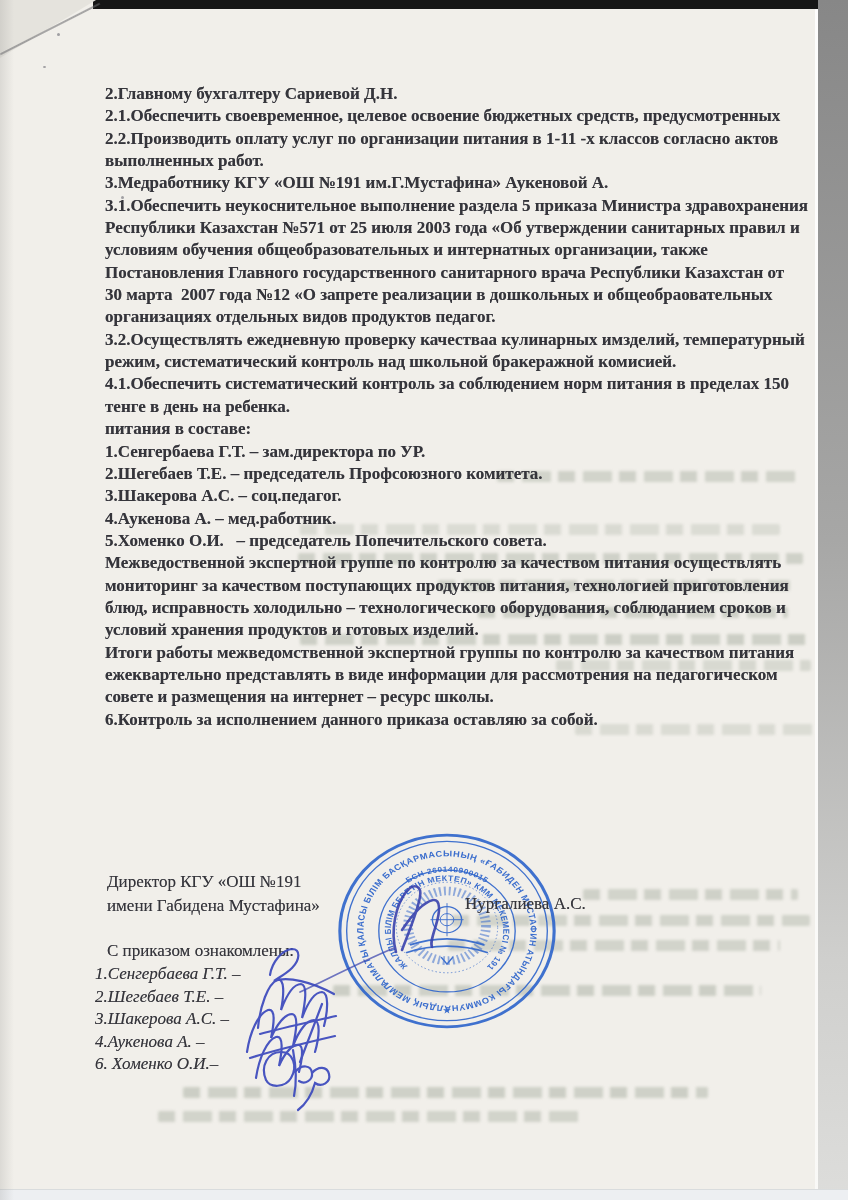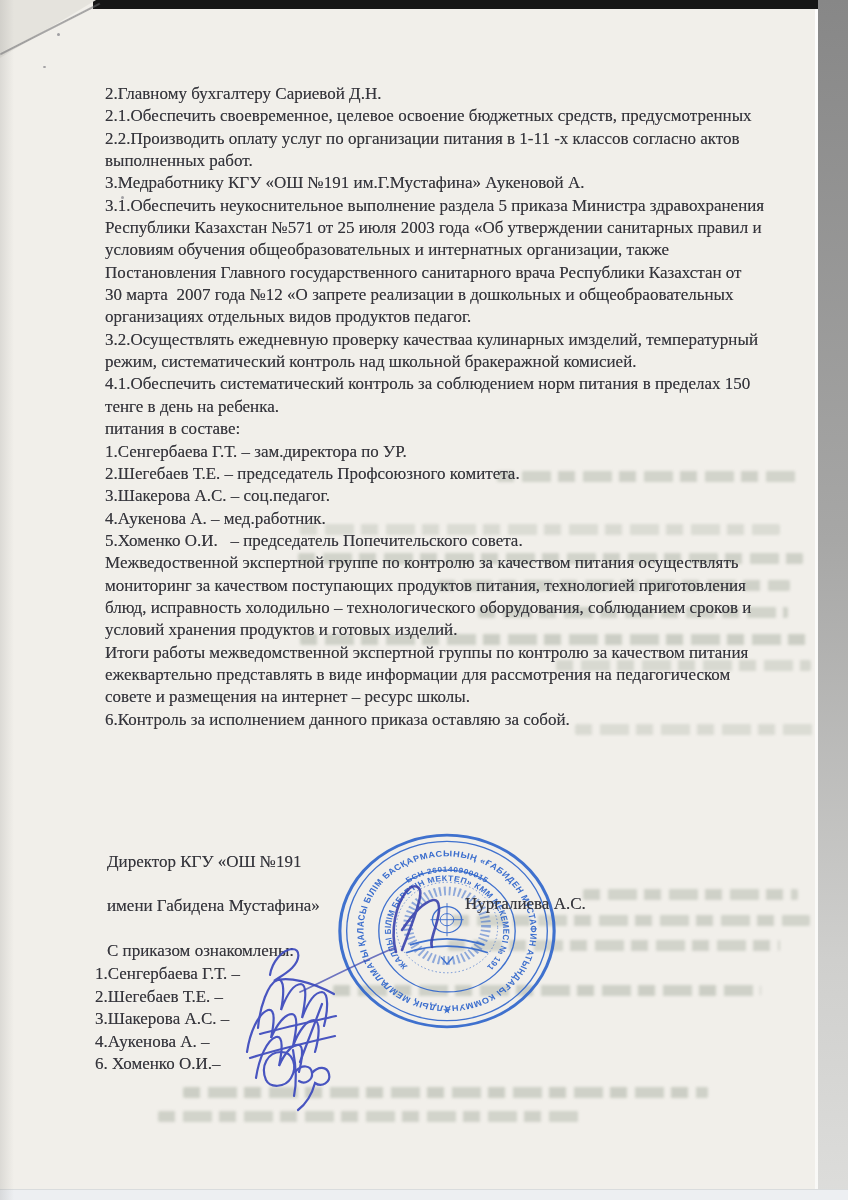--- a/index.html
+++ b/index.html
@@ -19,27 +19,27 @@
     background:#edeff2; border-top:1px solid #d9dcdd; }
   .corner-fold { position:absolute; left:0; top:0; width:96px; height:58px;
     background:#e5e3dd; clip-path:polygon(0 0, 96px 0, 0 58px); }
   .corner-crease { position:absolute; left:-6px; top:28px; width:112px; height:2px;
     background:rgba(105,105,110,.55); transform:rotate(-27deg); border-radius:2px; filter:blur(.4px); }
   .left-shade { position:absolute; left:0; top:0; width:14px; height:100%;
     background:linear-gradient(90deg, rgba(120,120,118,.18), rgba(120,120,118,0)); }
   .speck { position:absolute; border-radius:50%; background:rgba(92,92,104,.55); }
 
   
-  .doc-body { position:absolute; left:105px; top:83px; width:712px; }
+  .doc-body { position:absolute; left:105px; top:83px; width:712px;font-weight:bold; }
   .doc-body .line {
     height:22.35px; font-size:17px; line-height:22.35px; white-space:pre;
     text-shadow:0 0 .5px rgba(55,55,65,.55);
   }
   .abs-text { position:absolute; font-size:17px; white-space:pre; text-shadow:0 0 .5px rgba(55,55,65,.55); }
-  .ack-items { position:absolute; left:95px; top:963px; }
+  .ack-items { position:absolute; left:95px; top:963px;font-style:italic; }
   .ack-items .line { height:22.6px; font-size:17px; line-height:22.6px; white-space:pre;
     text-shadow:0 0 .5px rgba(55,55,65,.55); }
 
   
   .bleed { position:absolute; height:11px; border-radius:2px;
     background:repeating-linear-gradient(90deg,
       rgba(128,140,122,.6) 0 17px, rgba(128,140,122,0) 17px 25px,
       rgba(128,140,122,.55) 25px 54px, rgba(128,140,122,0) 54px 61px);
     filter:blur(1.6px); }
 
@@ -140,21 +140,21 @@
       <div class="line">Межведоственной экспертной группе по контролю за качеством питания осуществлять</div>
       <div class="line">мониторинг за качеством поступающих продуктов питания, технологией приготовления</div>
       <div class="line">блюд, исправность холодильно – технологического оборудования, соблюданием сроков и</div>
       <div class="line">условий хранения продуктов и готовых изделий.</div>
       <div class="line">Итоги работы межведомственной экспертной группы по контролю за качеством питания</div>
       <div class="line">ежеквартельно представлять в виде информации для рассмотрения на педагогическом</div>
       <div class="line">совете и размещения на интернет – ресурс школы.</div>
       <div class="line">6.Контроль за исполнением данного приказа оставляю за собой.</div>
     </div>
 
-  <div class="abs-text" style="left:107px;top:852px;">Директор КГУ «ОШ №191</div>
+  <div class="abs-text" style="left:107px;top:872px;">Директор КГУ «ОШ №191</div>
   <div class="abs-text" style="left:107px;top:896px;text-align:right;">имени Габидена Мустафина»</div>
   <div class="abs-text" style="left:465px;top:894px;">Нургалиева А.С.</div>
 
   <div class="abs-text" style="left:107px;top:941px;">С приказом ознакомлены:</div>
   <div class="ack-items" id="ack-list">
       <div class="line">1.Сенгербаева Г.Т. –</div>
       <div class="line">2.Шегебаев Т.Е. –</div>
       <div class="line">3.Шакерова А.С. –</div>
       <div class="line">4.Аукенова А. –</div>
       <div class="line">6. Хоменко О.И.–</div>

